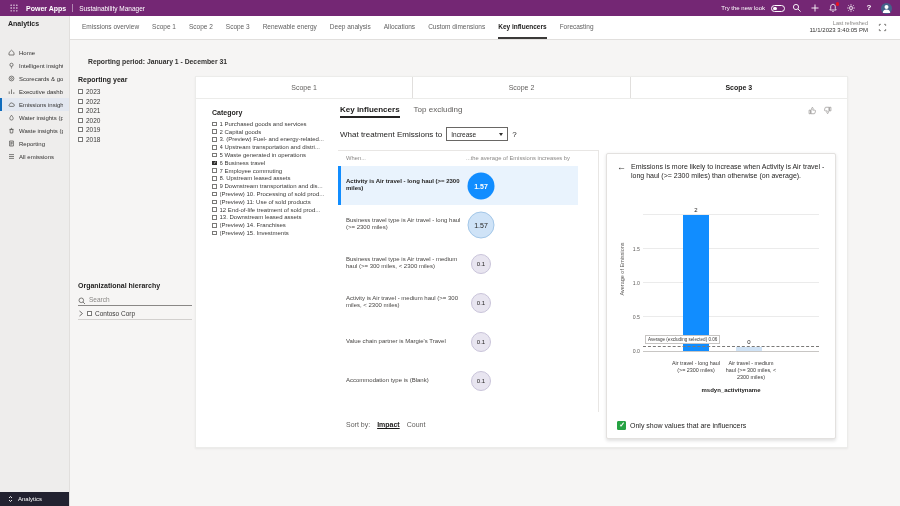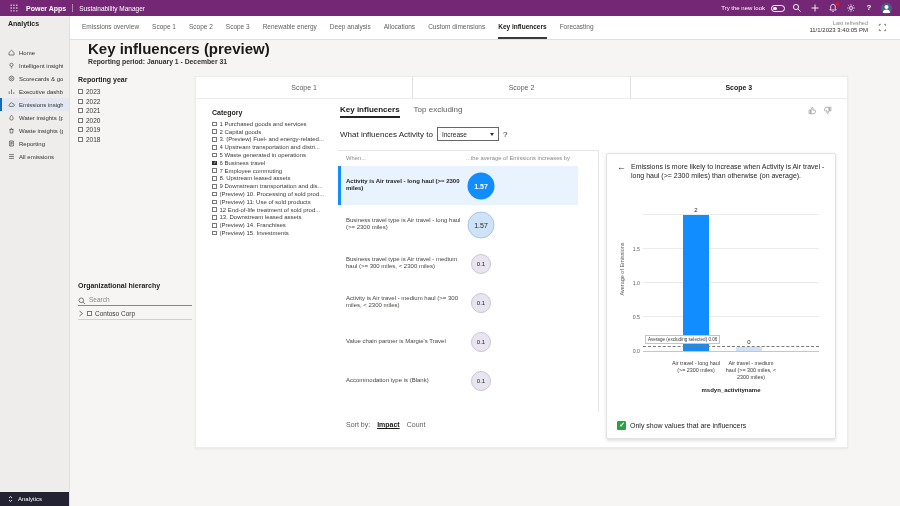--- a/index.html
+++ b/index.html
@@ -312,21 +312,20 @@
       <span class="sb-icon">
           <svg width="7" height="8" viewBox="0 0 7 8" fill="none" stroke="#fff" stroke-width=".9">
             <path d="M2 3l1.5-1.5L5 3M2 5l1.5 1.5L5 5"></path>
           </svg>
         </span>
       <span>Analytics</span>
     </div>
   </aside>
 
   <main class="main">
-    <h1 class="page-title">Key influencers (preview)</h1>
     <div class="page-subtitle">Reporting period: January 1 - December 31</div>
 
     <section class="filter-panel">
       <div class="fp-label">Reporting year</div>
       <label class="fp-year">
           <span class="cbx"></span>
           <span>2023</span>
         </label>
       <label class="fp-year">
           <span class="cbx"></span>
@@ -453,21 +452,21 @@
           <span class="thumb">
               <svg width="9" height="9" viewBox="0 0 10 10" fill="none" stroke="#8a8886" stroke-width=".7">
                 <g transform="rotate(180 5 5)">
                   <path d="M1.2 4.6h1.6v4H1.2zM3.4 8.6h3.4c.5 0 .8-.3.9-.7l.6-2.3c.1-.5-.2-1-.8-1H5.3l.4-1.9c.1-.5-.2-.9-.7-1l-.4-.1L3.4 4.6z"></path>
                 </g>
               </svg>
             </span>
         </div>
 
         <div class="question">
-          <span>What influences Activity to</span>
+          <span>What treatment Emissions to</span>
           <span class="dropdown">
             <span>Increase</span>
             <i class="chev-down"></i>
           </span>
           <span>?</span>
         </div>
 
         <div class="q-divider"></div>
         <div class="v-divider"></div>
 

